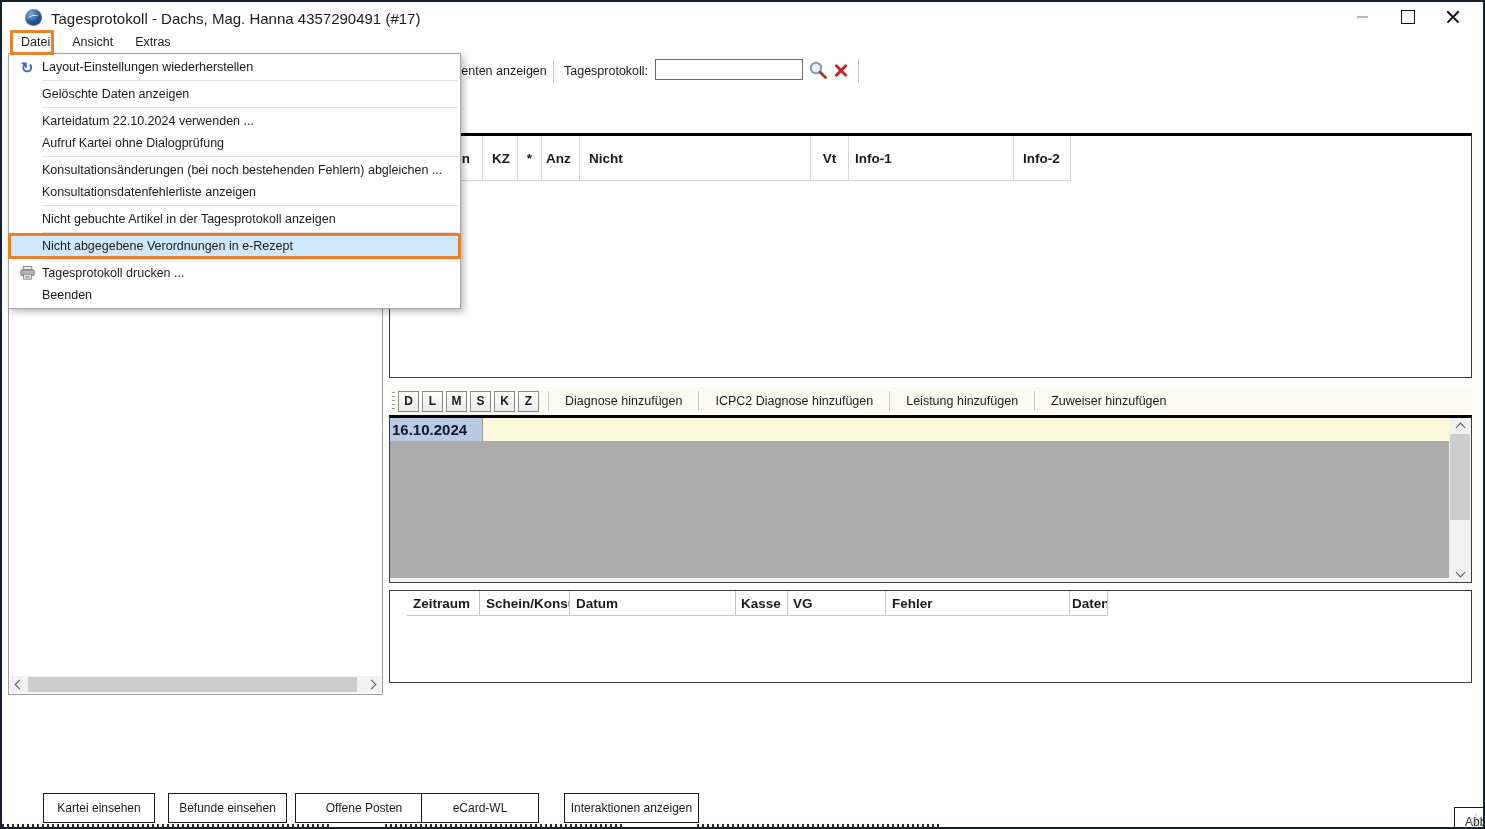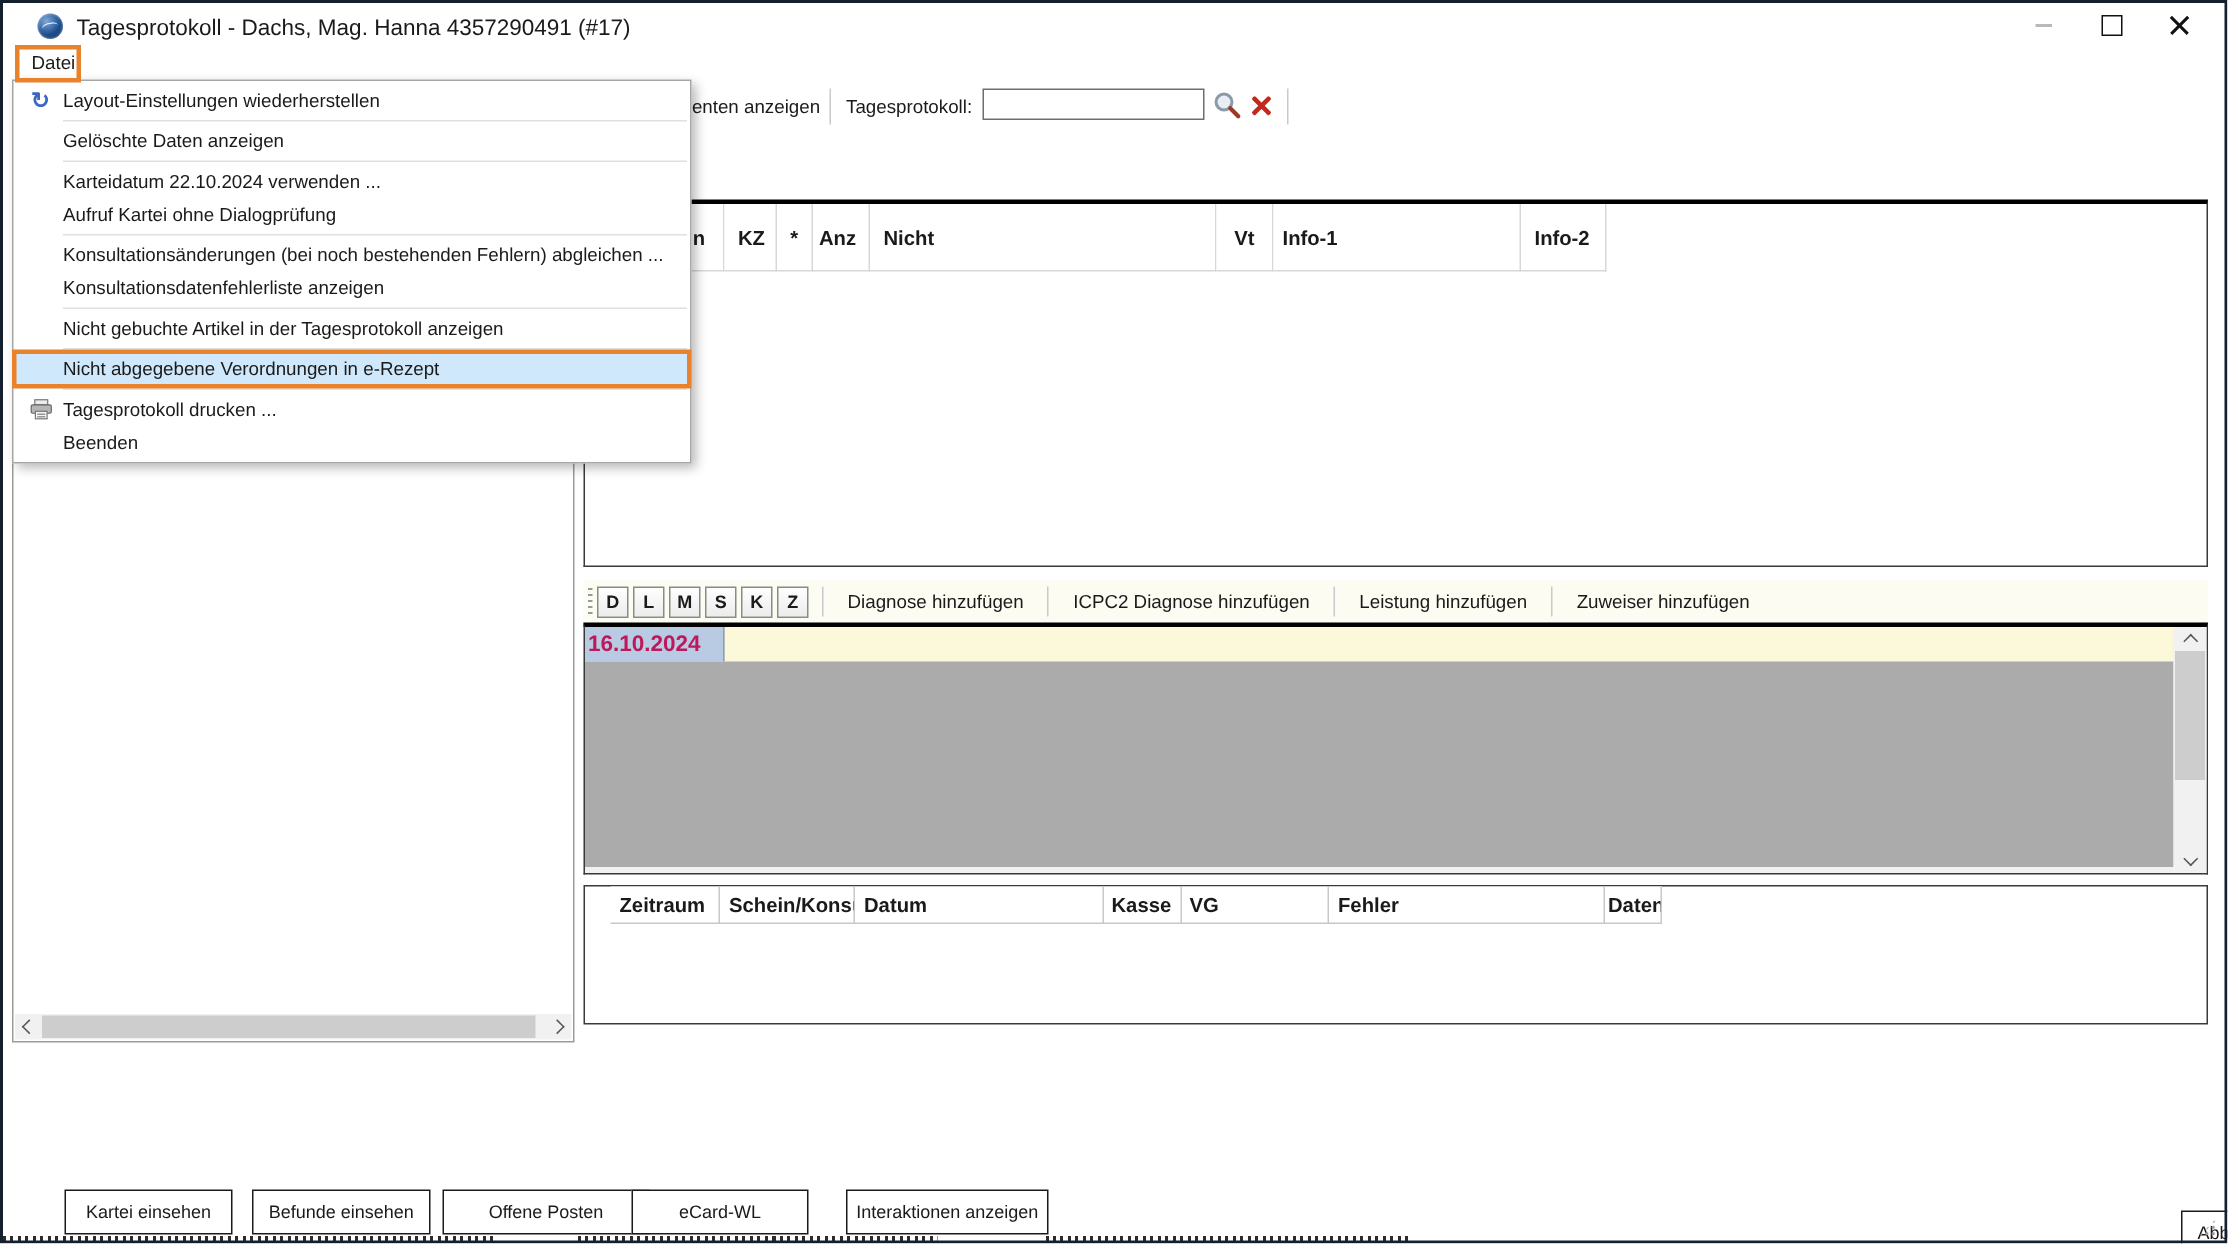--- a/index.html
+++ b/index.html
@@ -16,21 +16,21 @@
   .title-text{position:absolute;left:49px;top:8px;font-size:15px;white-space:nowrap;}
   .win-btns{position:absolute;right:8px;top:0;height:29px;display:flex;}
   .win-btn{width:45px;height:29px;display:flex;align-items:center;justify-content:center;}
   .min-glyph{width:11px;height:2px;background:#b9b9b9;}
   .max-glyph{width:12px;height:12px;border:1.6px solid #111;}
   .close-glyph{position:relative;width:14px;height:14px;}
   .close-glyph::before,.close-glyph::after{content:"";position:absolute;left:-1px;top:6px;width:16px;height:1.6px;background:#111;}
   .close-glyph::before{transform:rotate(45deg);} .close-glyph::after{transform:rotate(-45deg);}
 
   
-  .menubar{position:absolute;left:10px;top:31px;height:24px;display:flex;align-items:stretch;font-size:12.5px;flex-direction:column;}
+  .menubar{position:absolute;left:10px;top:31px;height:24px;display:flex;align-items:stretch;font-size:12.5px;}
   .menubar .mitem{padding:4px 11px 0 11px;}
   .annotation-box{position:absolute;border:3px solid #e8822d;box-sizing:border-box;z-index:70;pointer-events:none;background:transparent;}
   #annotation-datei{left:10px;top:30px;width:44px;height:25px;}
 
   
   .tb-abs{position:absolute;font-size:12.5px;}
   #show-patients-frag{left:455px;top:64px;}
   .vsep{position:absolute;width:1px;height:24px;background:#c9c9c9;top:59px;}
   #sep-after-frag{left:553px;} #sep-after-clear{left:858px;}
   #search-label{left:564px;top:64px;}
@@ -75,21 +75,21 @@
     background:repeating-linear-gradient(180deg,#9a9a9a 0 1.5px,transparent 1.5px 4px);}
   .letter-btn{width:21px;height:21px;border:1px solid #8a8a8a;background:linear-gradient(#fefefe,#ececec);
     margin-left:3px;display:flex;align-items:center;justify-content:center;font-size:12px;font-weight:bold;box-sizing:border-box;}
   .tb-sep{width:1px;height:20px;background:#c9c9c9;margin:0 9px;}
   .action-btn{padding:3px 7px;white-space:nowrap;}
 
   
   #proto-panel{position:absolute;left:389px;top:415px;width:1083px;height:168px;background:#f1f1f1;
     border:1px solid #3a3a3a;border-top:3px solid #000;box-sizing:border-box;}
   .date-row{position:absolute;left:0;top:0;right:22px;height:23px;background:#fcf8da;display:flex;}
-  .date-cell{width:93px;background:#b8cbe2;color:#be185d;font-weight:bold;font-size:15px;
+  .date-cell{width:93px;background:#b8cbe2;color:#0f172a;font-weight:bold;font-size:15px;
     display:flex;align-items:center;padding-left:2px;border-right:1px solid #9a9a9a;box-sizing:border-box;}
   .gray-area{position:absolute;left:0;top:23px;right:22px;height:137px;background:#ababab;}
   .vscroll{position:absolute;right:0;top:0;bottom:0;width:22px;background:#f1f1f1;}
   .vs-arrow{position:absolute;left:0;width:22px;height:16px;display:flex;align-items:center;justify-content:center;}
   .vs-up{top:0;} .vs-down{bottom:0;}
   .vs-thumb{position:absolute;left:1px;right:1px;top:16px;height:86px;background:#cdcdcd;}
 
   
   #error-table{position:absolute;left:389px;top:590px;width:1083px;height:93px;background:#fff;
     border:1px solid #3a3a3a;box-sizing:border-box;}

